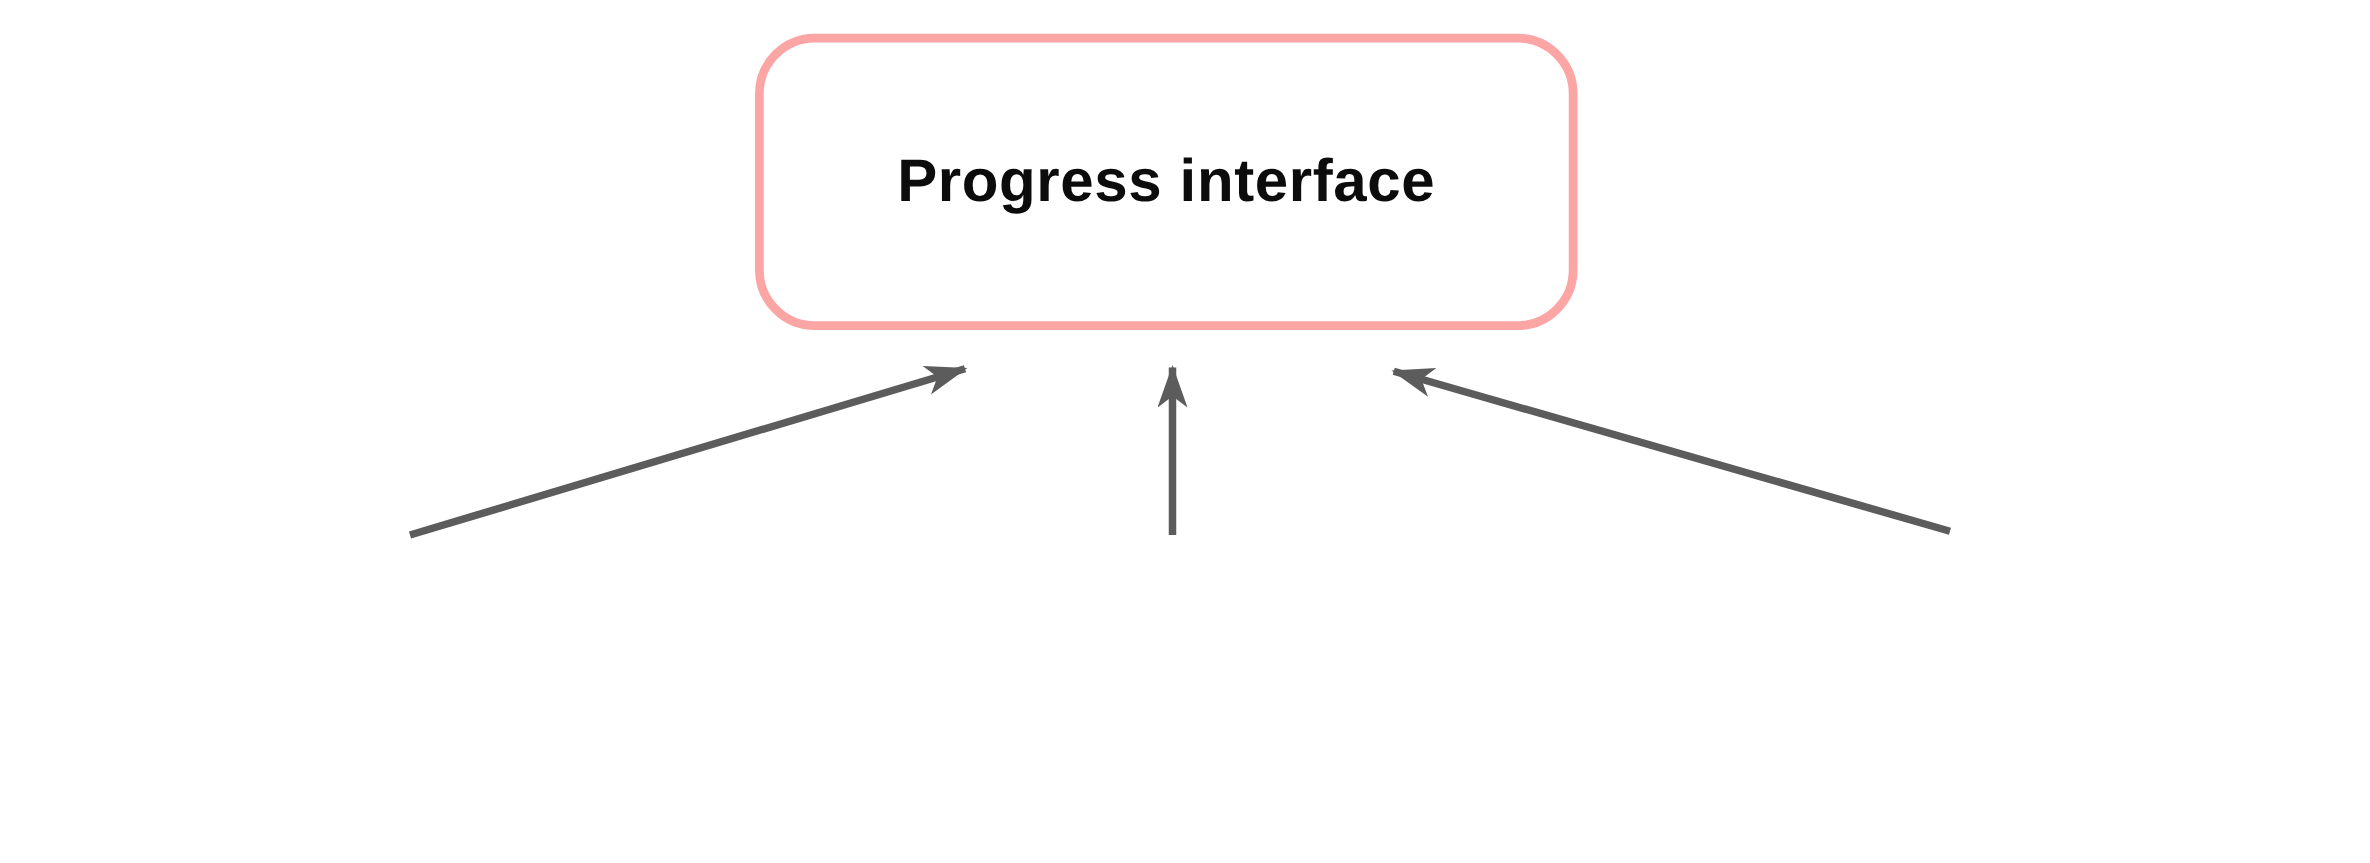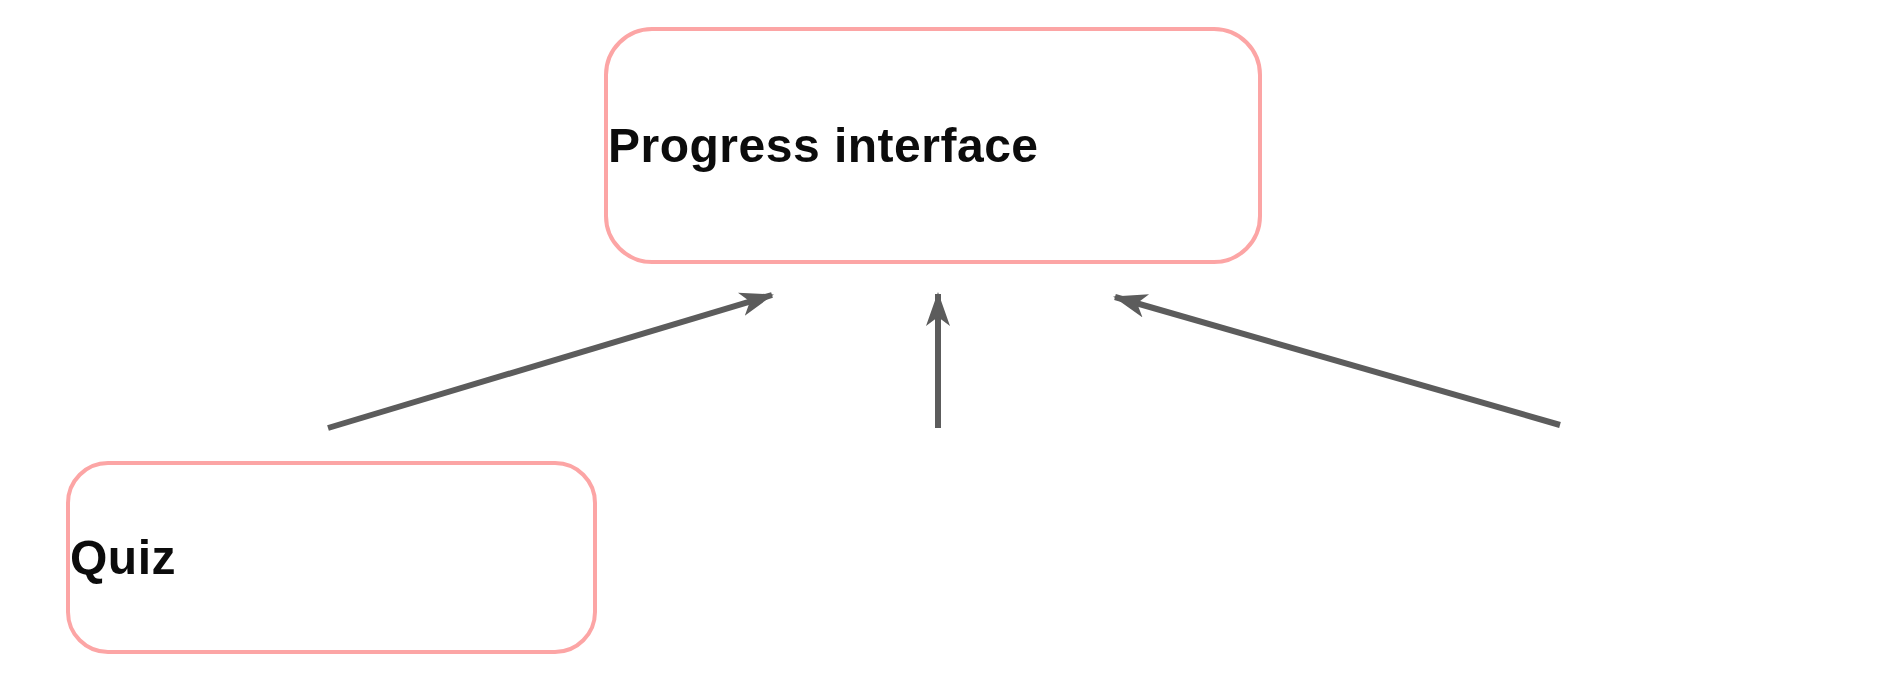--- a/index.html
+++ b/index.html
@@ -24,23 +24,24 @@
   }
   .edge-line {
     stroke: #5c5c5c;
     stroke-width: 6;
     fill: none;
   }
   .node {
     position: absolute;
     box-sizing: border-box;
     background: #ffffff;
-    border: 4px solid #fca5a5;
+    border: 7px solid #fca5a5;
     display: flex;
     align-items: center;
+    justify-content: center;
     color: #0c0c0c;
     font-size: 48px;
     font-weight: 600;
     letter-spacing: 0.5px;
     white-space: nowrap;
   }
   .node-top {
     left: 604px;
     top: 27px;
     width: 658px;
@@ -69,19 +70,16 @@
     </defs>
     <line class="edge-line" x1="328" y1="428" x2="772" y2="295" marker-end="url(#stealth-head)"></line>
     <line class="edge-line" x1="938" y1="428" x2="938" y2="294" marker-end="url(#stealth-head)"></line>
     <line class="edge-line" x1="1560" y1="425" x2="1115" y2="297" marker-end="url(#stealth-head)"></line>
   </svg>
 
   <div class="node node-top">
     <span>Progress interface</span>
   </div>
 
-  <div class="node node-bottom node-quiz">
-    <span>Quiz</span>
-  </div>
 
 
 
 </div>
 
 </body></html>

